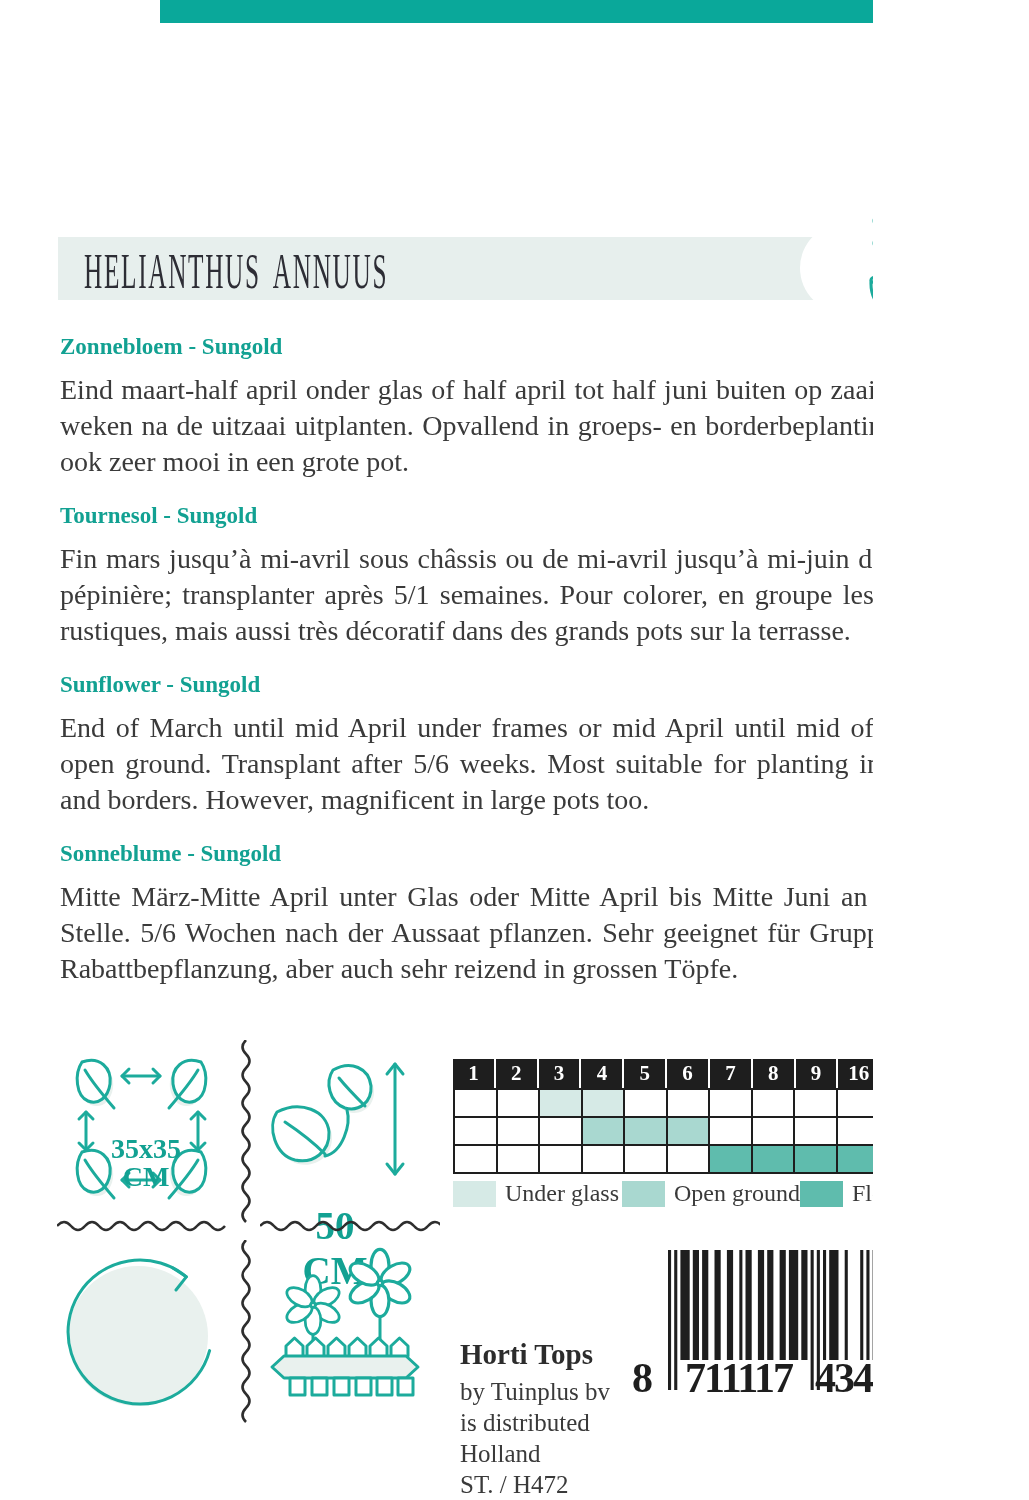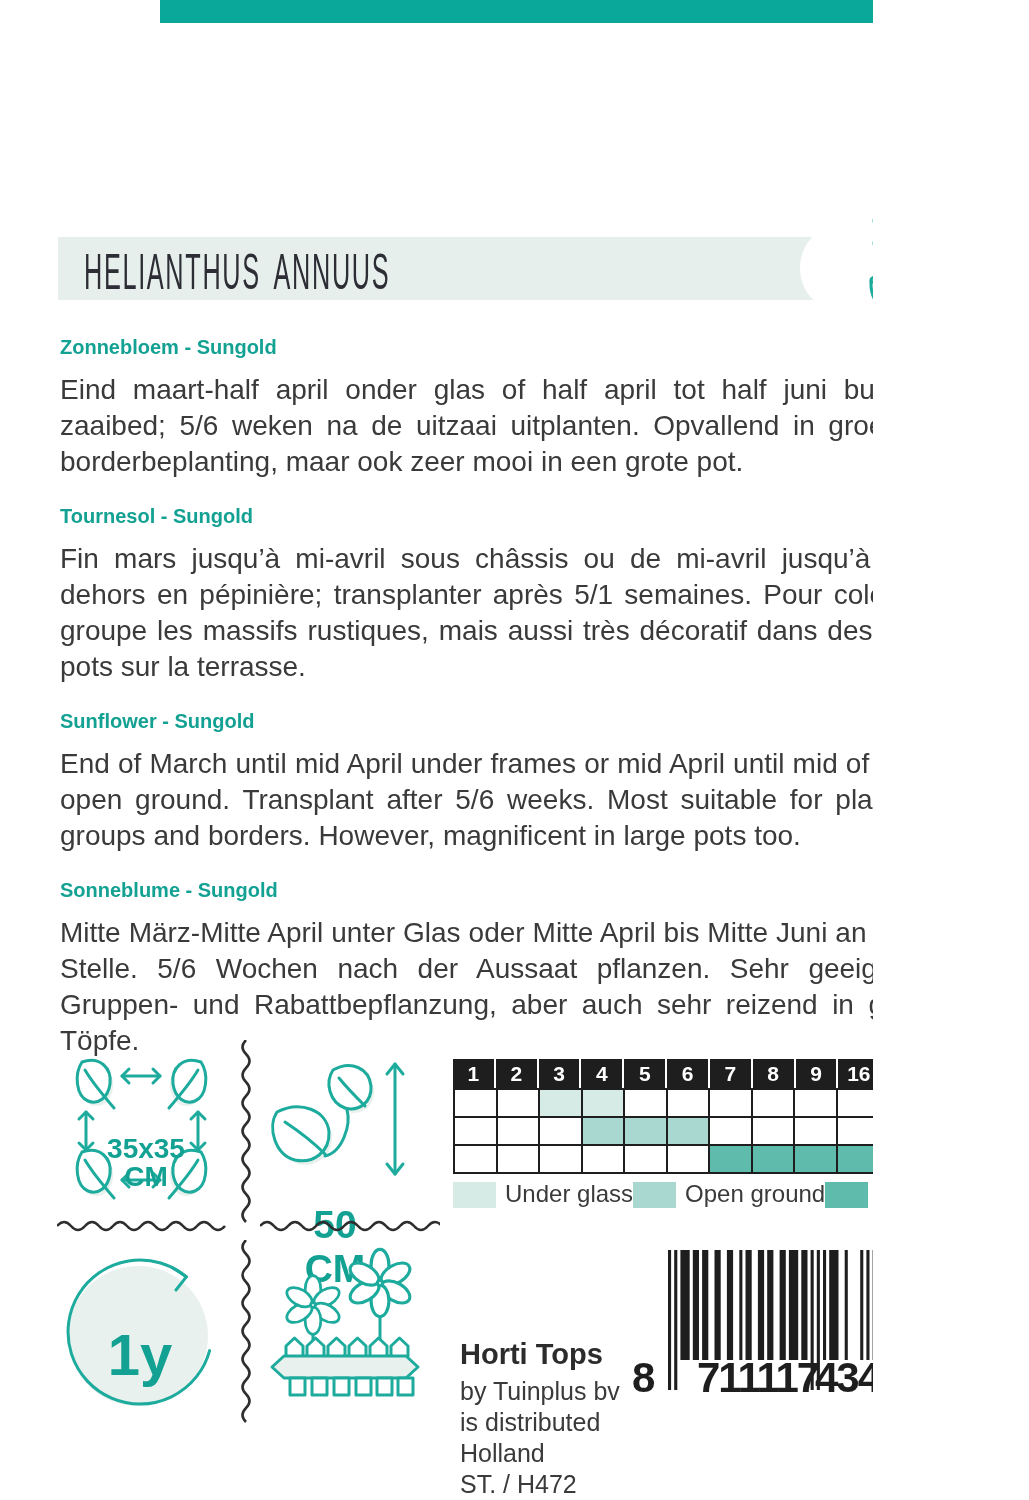--- a/index.html
+++ b/index.html
@@ -1,28 +1,28 @@
 <!DOCTYPE html>
 <html style="--accent: #12a192; --icon: #1cab9c; --bar: #0aa89a; --banner-bg: #e7efed; --tint: #e9f1ee; --ink: #3a3a3a; --black: #1e1e1e;"><head>
 <meta charset="utf-8">
 <style>
   html,body{margin:0;padding:0;background:#fff;}
   .page{position:relative;width:873px;height:1500px;background:#fff;overflow:hidden;
-        font-family:Liberation Sans, sans-serif;color:var(--ink,#3a3a3a);}
+        font-family:Liberation Serif, serif;color:var(--ink,#3a3a3a);}
   .top-bar{position:absolute;left:160px;top:0;width:805px;height:23px;background:var(--bar,#0aa89a);}
   
   .banner{position:absolute;left:58px;top:237px;width:780px;height:63px;background:var(--banner-bg,#e7efed);}
   .banner-cut{position:absolute;left:742px;top:-14px;width:90px;height:90px;border-radius:50%;background:#fff;}
   .banner-title{position:absolute;left:26px;top:5px;display:inline-block;white-space:nowrap;
         font-size:46px;font-weight:400;letter-spacing:3px;word-spacing:10px;color:#2d2d35;
         transform:scale(.55,1.1);transform-origin:left top;}
   .flowerpot{position:absolute;left:850px;top:202px;}
   
   .sections{position:absolute;left:60px;top:328px;width:908px;}
-  .section h2{margin:0 0 6px;font-size:20px;line-height:38px;font-weight:bold;color:var(--accent,#12a192);}
+  .section h2{margin:0 0 6px;font-size:23px;line-height:38px;font-weight:bold;color:var(--accent,#12a192);}
   .section p{margin:0 0 17px;font-size:28px;line-height:36px;text-align:justify;color:var(--ink,#3a3a3a);}
   
   .icon-abs{position:absolute;}
   .spec-text{position:absolute;text-align:center;font-weight:bold;color:var(--accent,#12a192);margin-top:22px;}
   .spec-spacing{left:96px;top:1113px;width:100px;font-size:28px;line-height:28px;}
   .spec-height{left:280px;top:1181px;width:110px;font-size:39px;}
   .spec-1y{left:60px;top:1252px;width:160px;height:160px;display:flex;align-items:center;justify-content:center;font-size:58px;}
   
   .calendar{position:absolute;left:453px;top:1059px;width:512px;}
   .cal-header{display:flex;gap:2px;height:29px;}
@@ -35,21 +35,21 @@
   .legend-swatch{width:43px;height:26px;margin-right:9px;flex:none;}
   .legend-label{font-size:24px;color:var(--ink,#3a3a3a);white-space:nowrap;}
   
   .distributor{position:absolute;left:460px;top:1316px;width:205px;margin-top:22px;}
   .distributor .name{font-size:29px;font-weight:bold;color:#2c2c2c;margin-bottom:5px;}
   .distributor .line{font-size:25px;line-height:31px;color:var(--ink,#3a3a3a);}
   .barcode{position:absolute;left:632px;top:1250px;width:336px;height:150px;color:var(--black,#1e1e1e);}
   .barcode svg{position:absolute;left:36px;top:0;}
   .bc-digit{position:absolute;top:104px;font-size:42px;font-weight:bold;}
   .bc-first{left:0;}
-  .bc-g1{left:45px;letter-spacing:-2px;padding-left:20px;}
+  .bc-g1{left:33px;letter-spacing:-2px;padding-left:20px;}
   .bc-g2{left:183px;letter-spacing:-2px;}
   .corner-mark{position:absolute;left:943px;top:1453px;width:25px;height:47px;background:var(--black,#1e1e1e);}
   svg .ln{stroke:var(--icon,#1cab9c);stroke-width:3;fill:none;stroke-linecap:round;stroke-linejoin:round;}
   svg .fillw{fill:#fff;}
   svg .tint{fill:var(--tint,#e9f1ee);stroke:none;}
 </style>
 </head>
 <body>
 
 <div class="page">
@@ -234,21 +234,20 @@
 
   <svg class="icon-abs" style="left:239px;top:1240px" width="14" height="186" viewBox="0 0 14 186">
     <path d="M7,0 Q0,7 7,14 T7,28 T7,42 T7,56 T7,70 T7,84 T7,98 T7,112 T7,126 T7,140 T7,154 T7,168 T7,182" fill="none" stroke="#2e2e2e" stroke-width="2.5"></path>
   </svg>
 
   <svg class="icon-abs" style="left:60px;top:1248px" width="170" height="175" viewBox="0 0 170 175">
     <circle class="tint" cx="78" cy="88" r="70"></circle>
     <path class="ln" stroke-width="3.5" d="M149.6,102.6 A72,72 0 1 1 126.3,28.8"></path>
     <path class="ln" stroke-width="3.5" d="M113,20 126.3,28.8 116,42"></path>
   </svg>
-  <div class="spec-text spec-1y">1y</div>
 
   <svg class="icon-abs" style="left:262px;top:1243px" width="165" height="180" viewBox="0 0 165 180">
     <g class="ln">
       <path d="M51,90 L51,114"></path>
         <path d="M118,72 L118,114"></path>
     </g>
     <g class="ln fillw">
       <path d="M24,113 V103 L32.5,95 L41,103 V113"></path>
       <path d="M45,113 V103 L53.5,95 L62,103 V113"></path>
       <path d="M66,113 V103 L74.5,95 L83,103 V113"></path>

